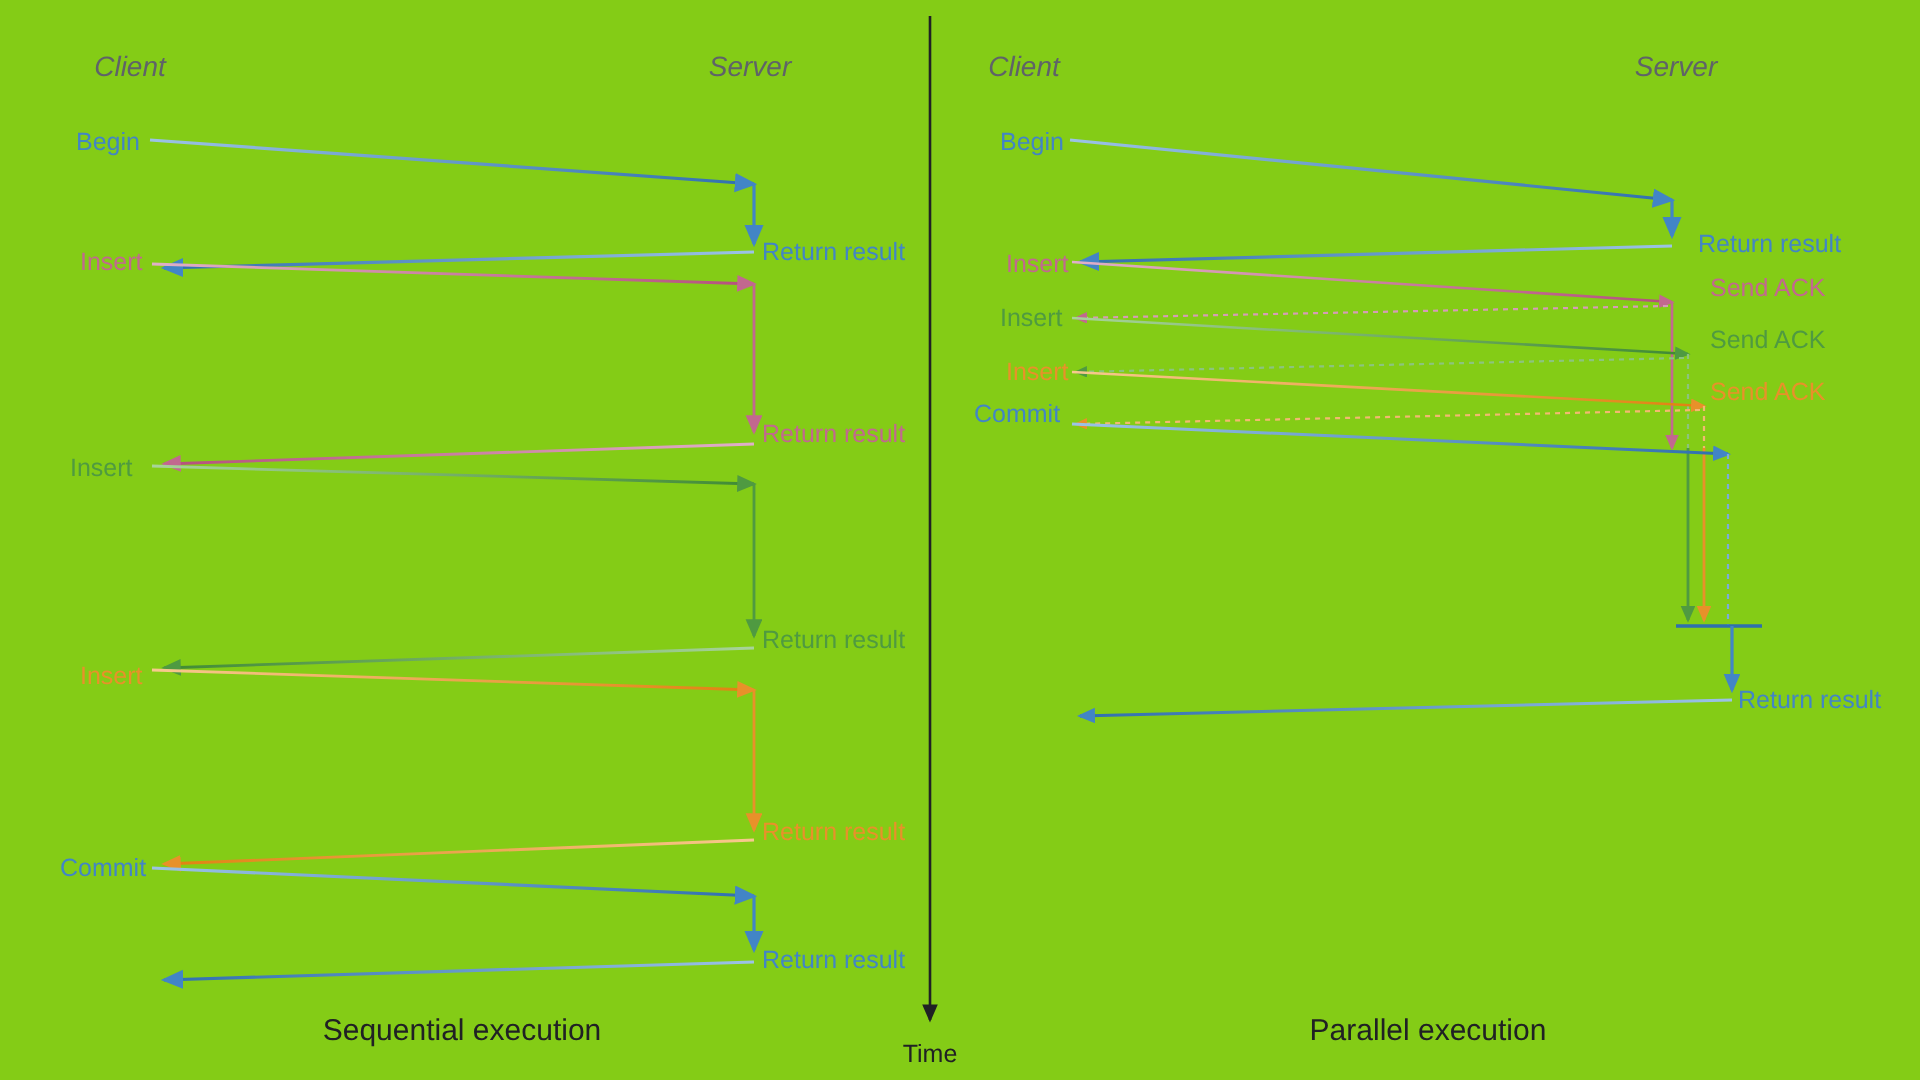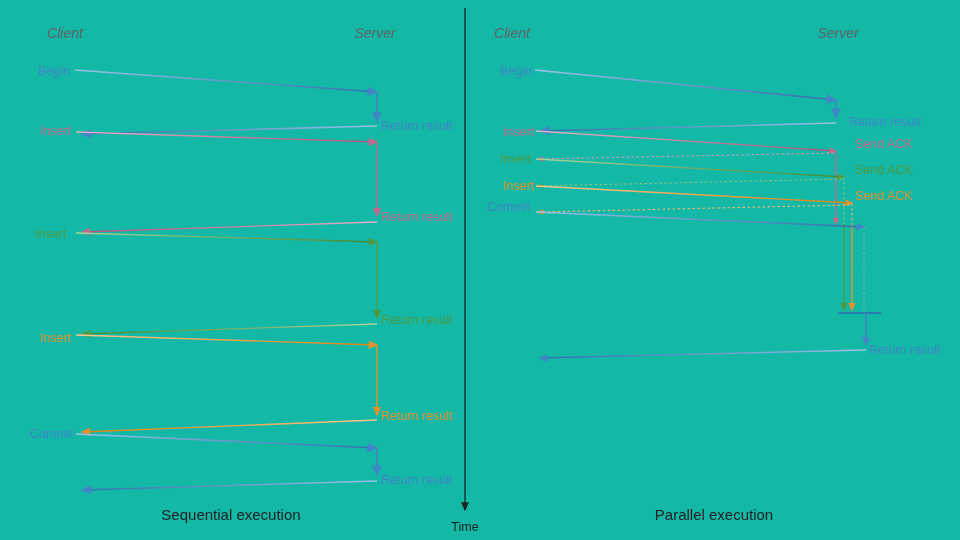--- a/index.html
+++ b/index.html
@@ -11,21 +11,21 @@
   body {
     width: 960px;
     height: 540px;
     overflow: hidden;
     font-family: "Liberation Sans", sans-serif;
   }
   #stage {
     position: relative;
     width: 960px;
     height: 540px;
-    background: #14b8a6;
+    background: #84cc16;
   }
   #diagram {
     position: absolute;
     left: 0;
     top: 0;
     width: 960px;
     height: 540px;
   }
   .lane-title {
     font-style: italic;

